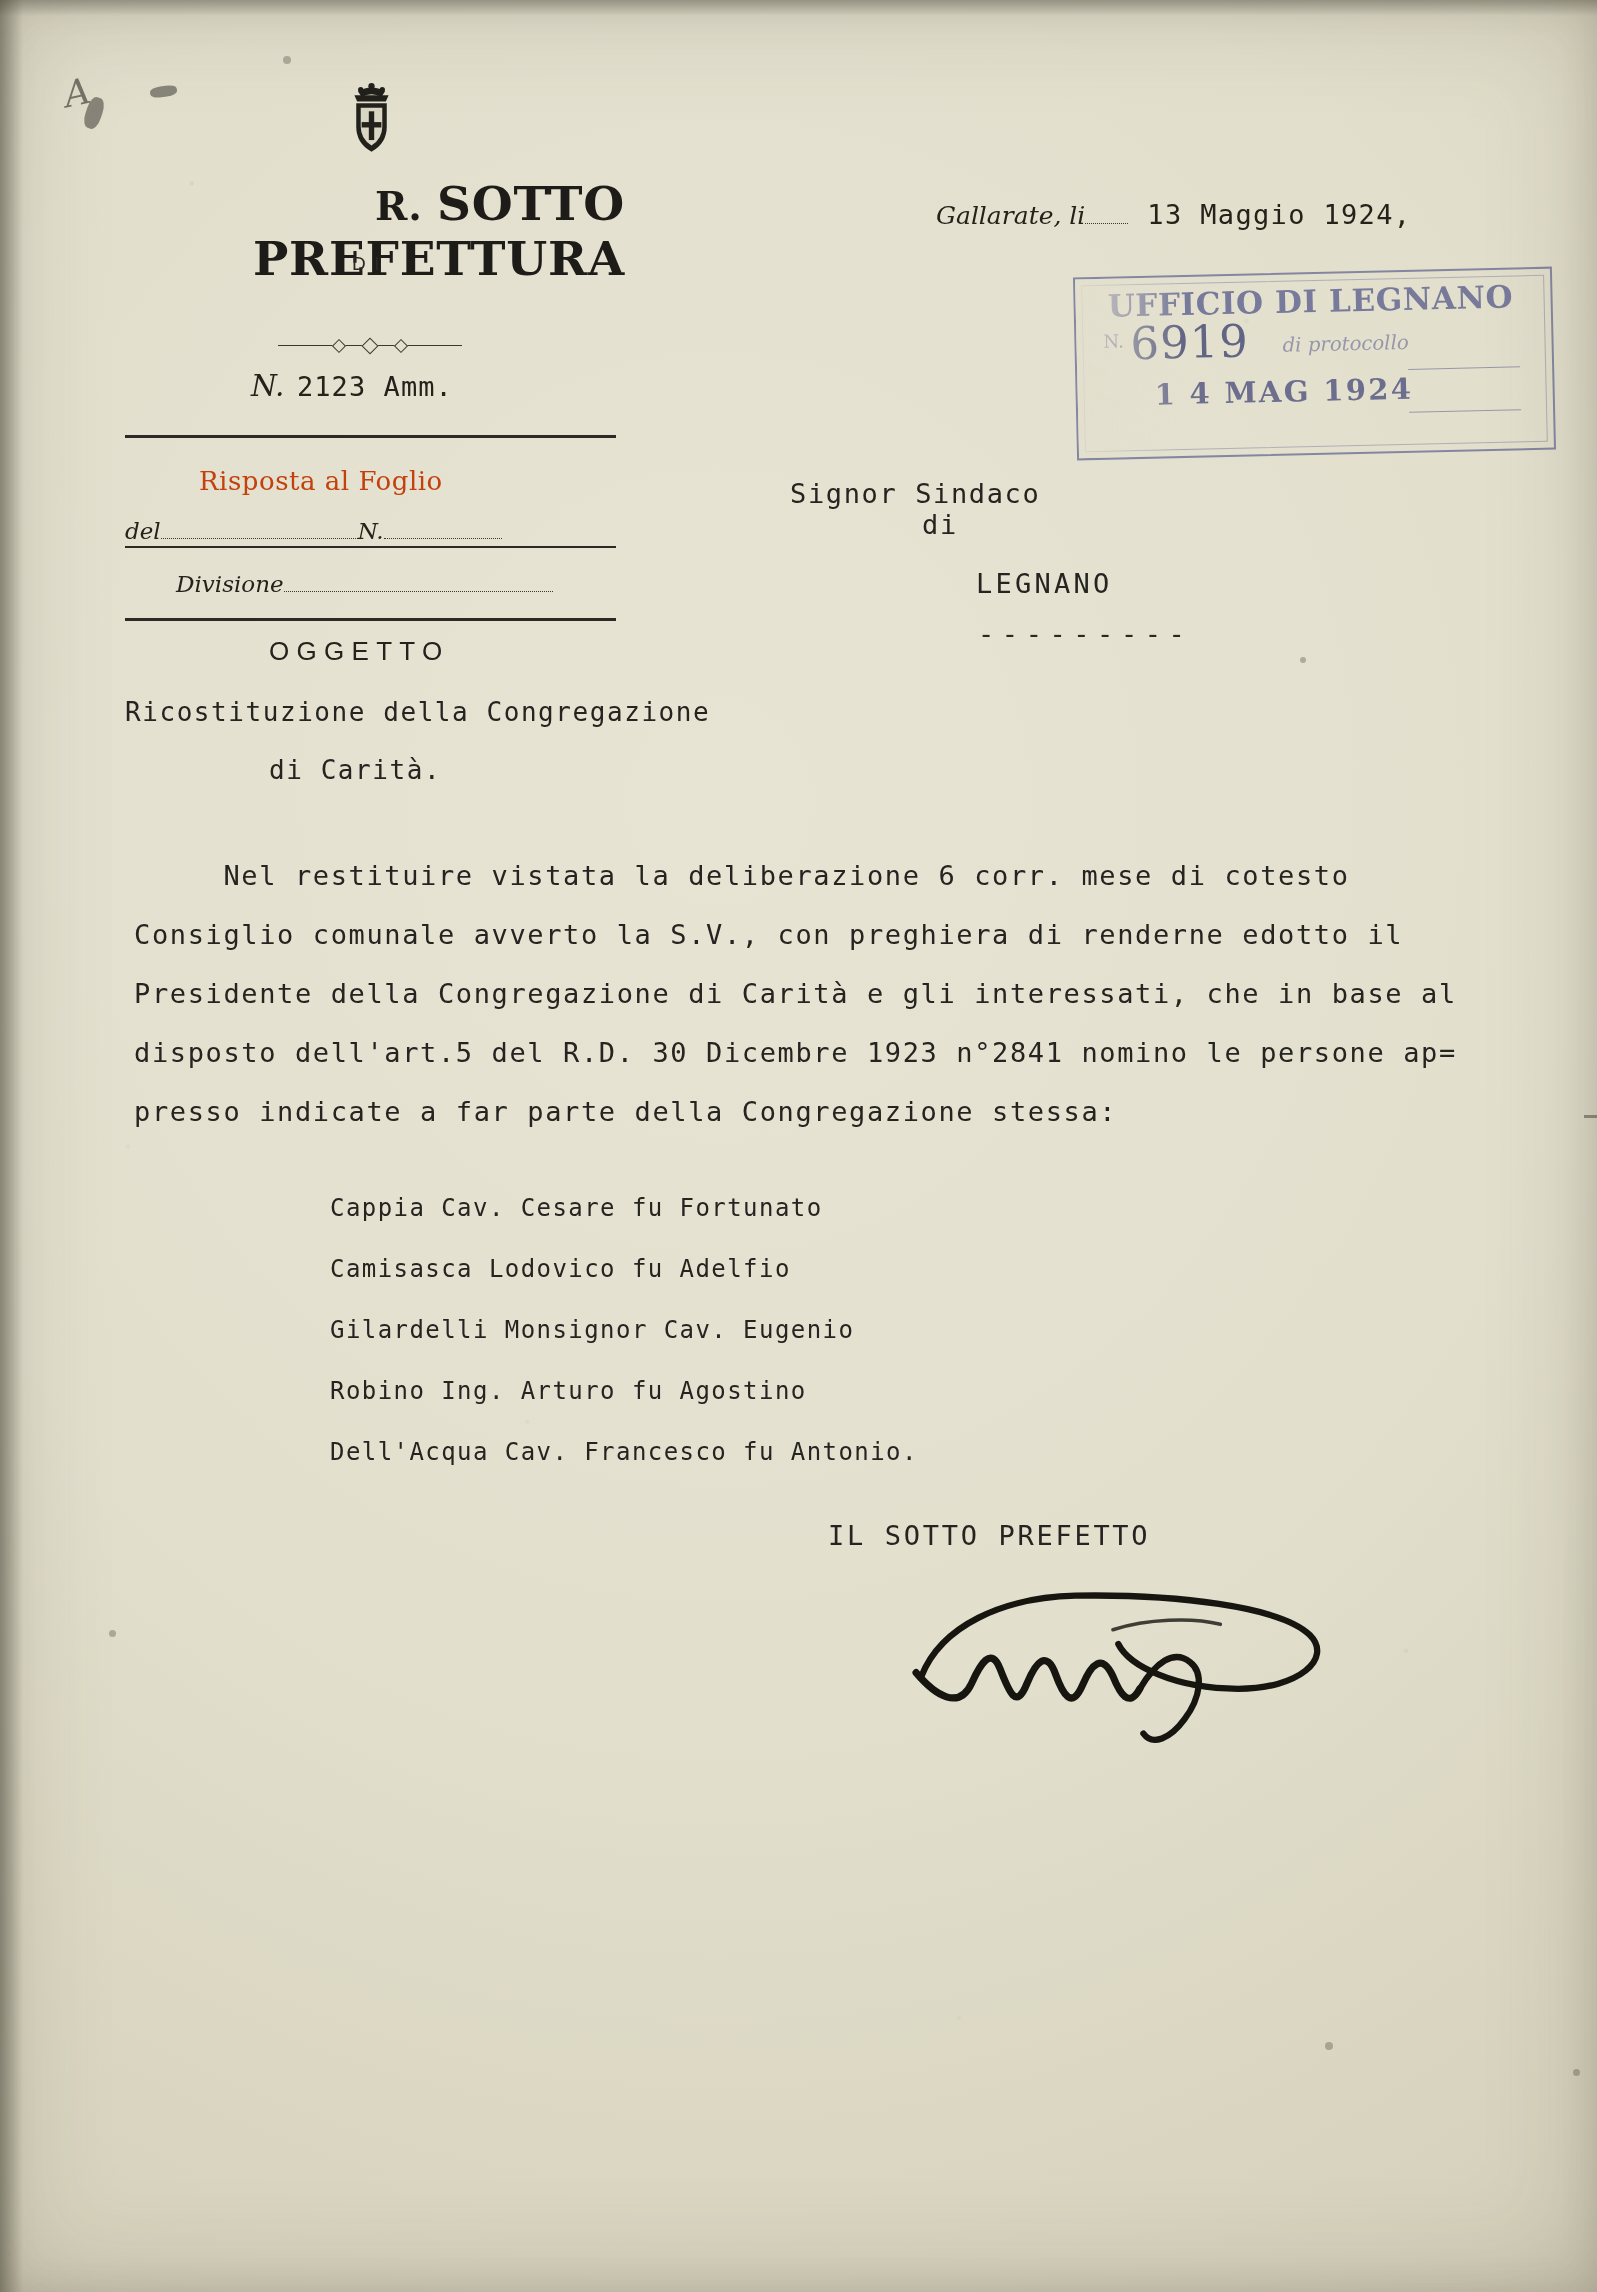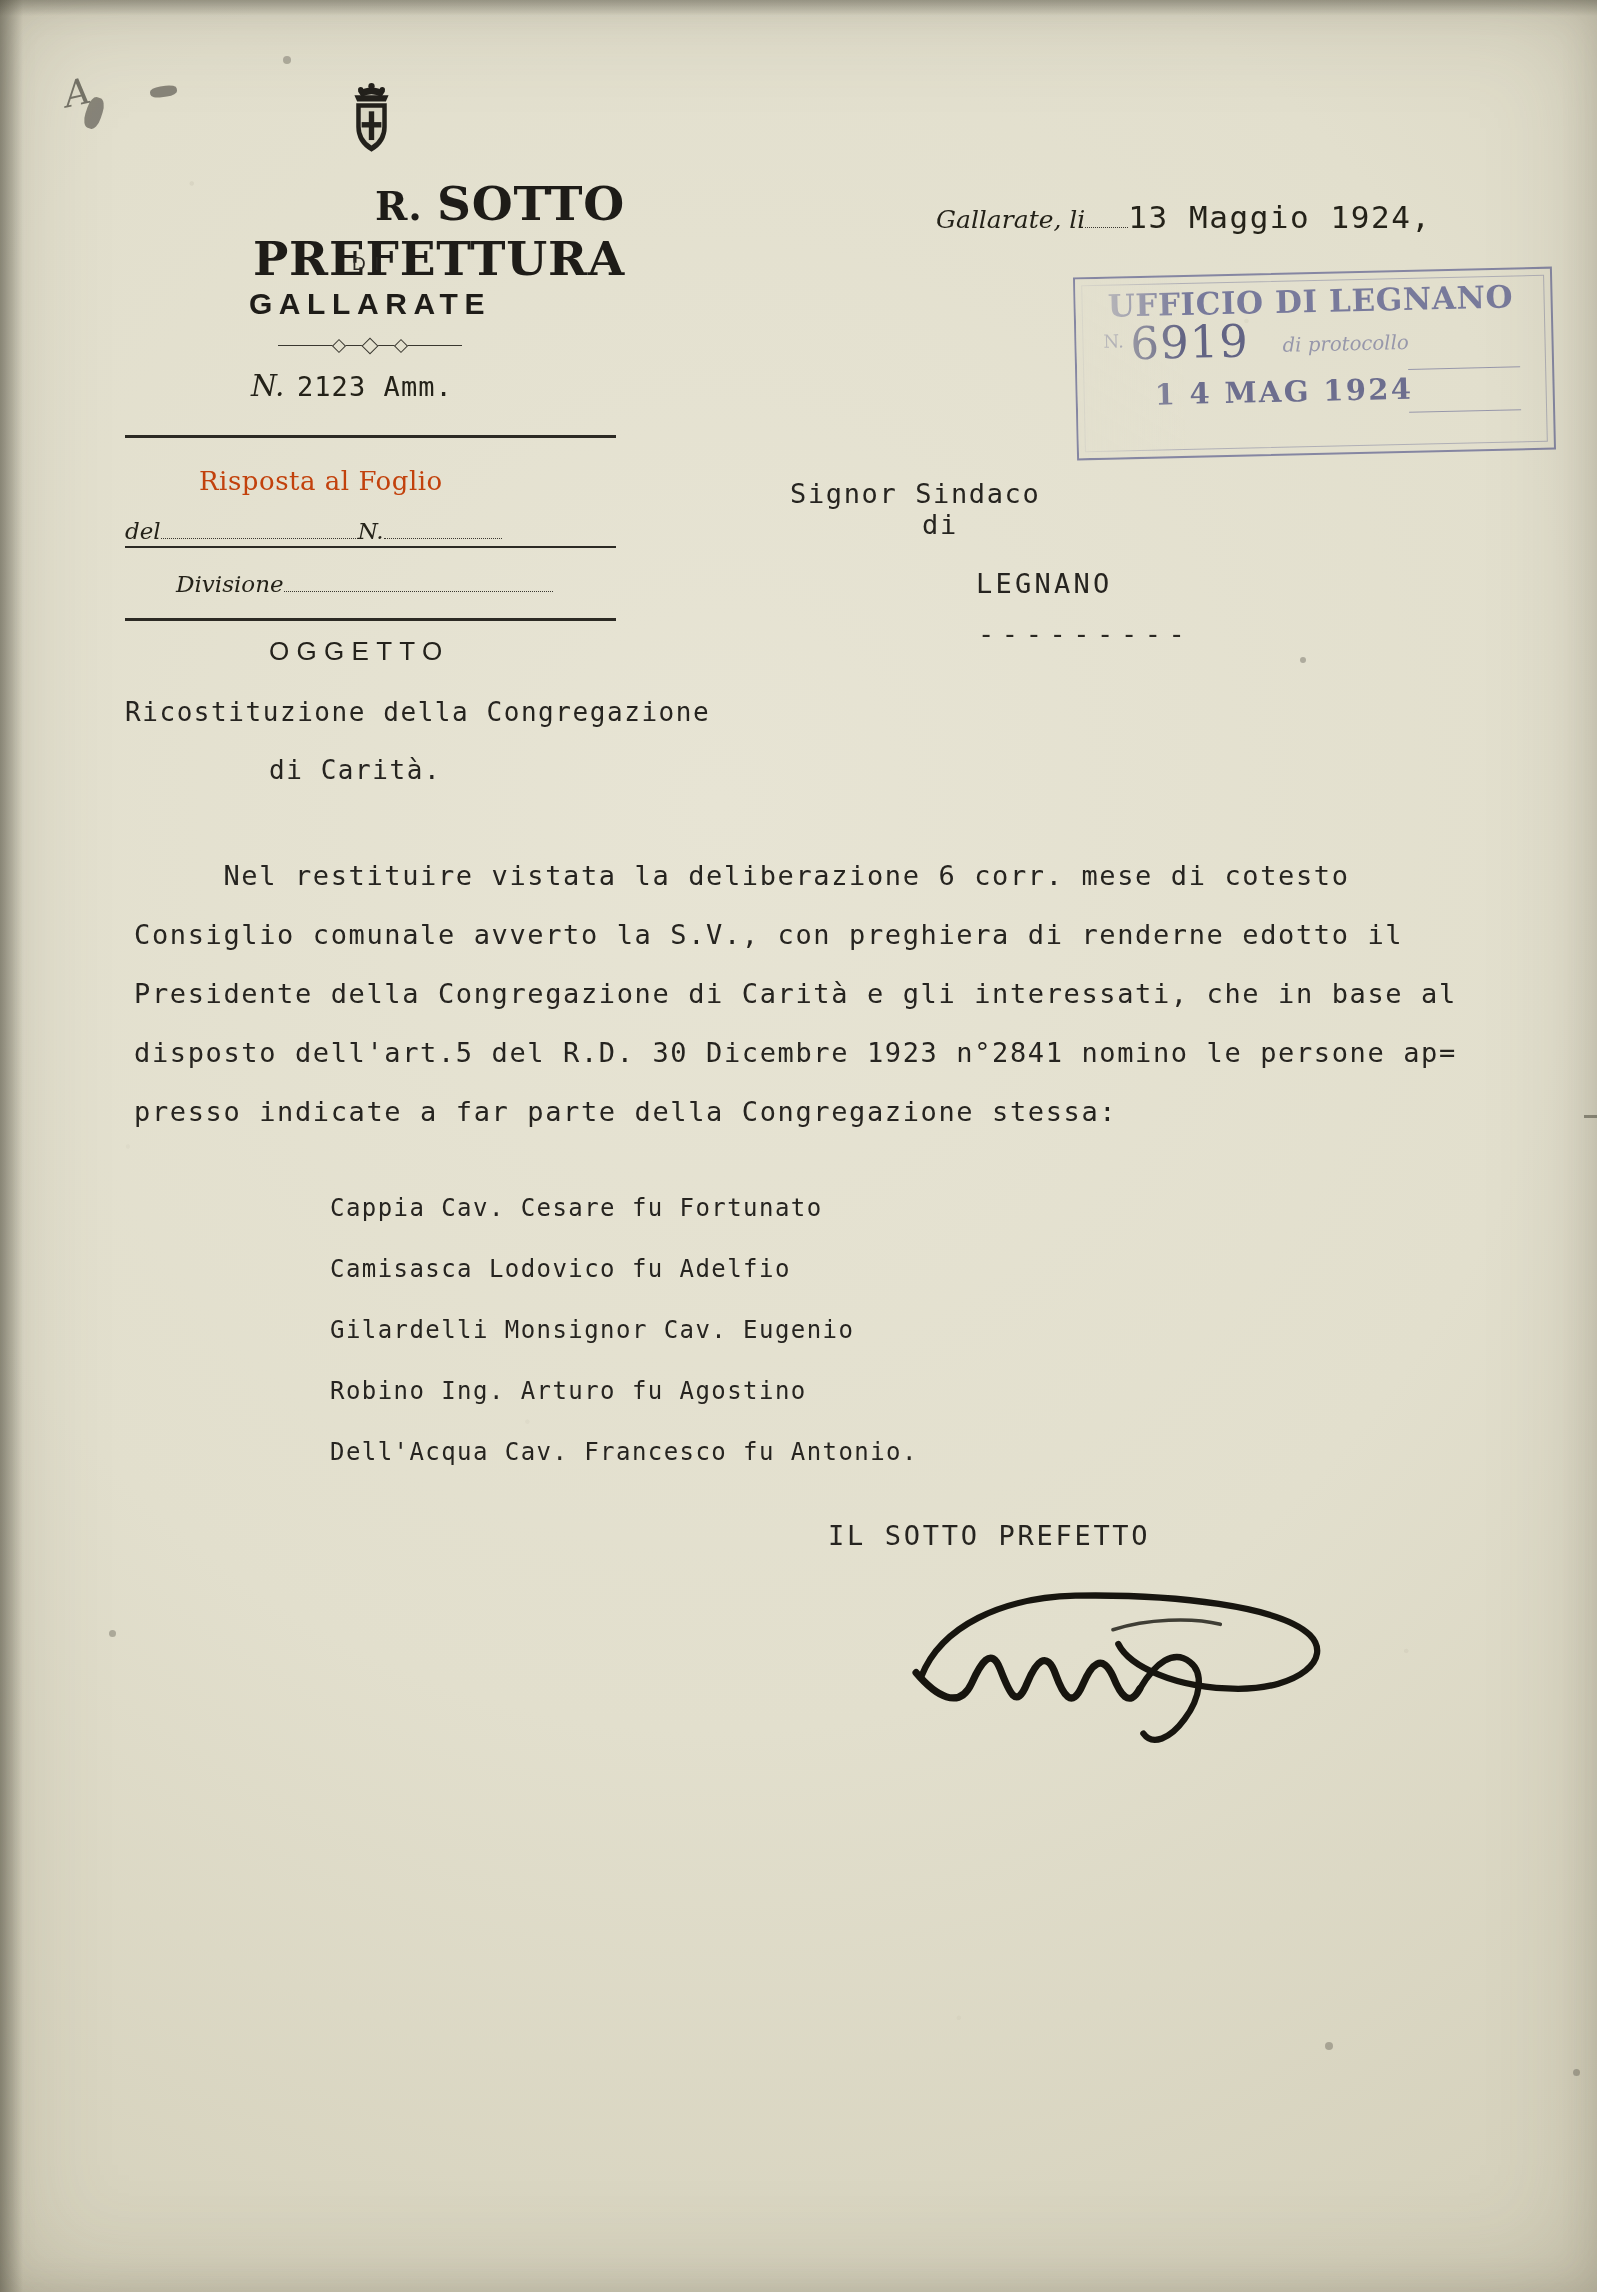--- a/index.html
+++ b/index.html
@@ -233,23 +233,23 @@
     left: 936px;
     top: 199px;
     font-family: "DejaVu Serif", serif;
     font-style: italic;
     font-size: 25px;
     color: #242219;
   }
   .pd-date {
     font-family: "DejaVu Sans Mono", monospace;
     font-style: normal;
-    font-size: 31px;
+    font-size: 27px;
     letter-spacing: 0.05em;
-    margin-left: 0;
+    margin-left: 19px;
   }
   .pd-dots {
     display: inline-block;
     width: 43px;
     border-bottom: 1.8px dotted #3a3830;
     height: 16px;
   }
 
   .addr-1 {
     position: absolute;
@@ -467,21 +467,20 @@
         <path d="M34 48 l22 0 l0 6 l-22 0 z"></path>
       </g>
     </svg>
   </div>
 
   <div class="head-title">
     <span>R.</span>
     <span class="big">SOTTO PREFETTURA</span>
   </div>
   <div class="head-di">DI</div>
-  <div class="head-city">GALLARATE</div>
 
   <div class="head-orn">
     <div class="orn-line"></div>
     <div class="orn-tick-l"></div>
     <div class="orn-diamond"></div>
     <div class="orn-tick-r"></div>
   </div>
 
   <div class="num-line">
     <span style="font-family:'DejaVu Serif',serif;font-style:italic;">N.</span><span class="num">2123 Amm.</span>

